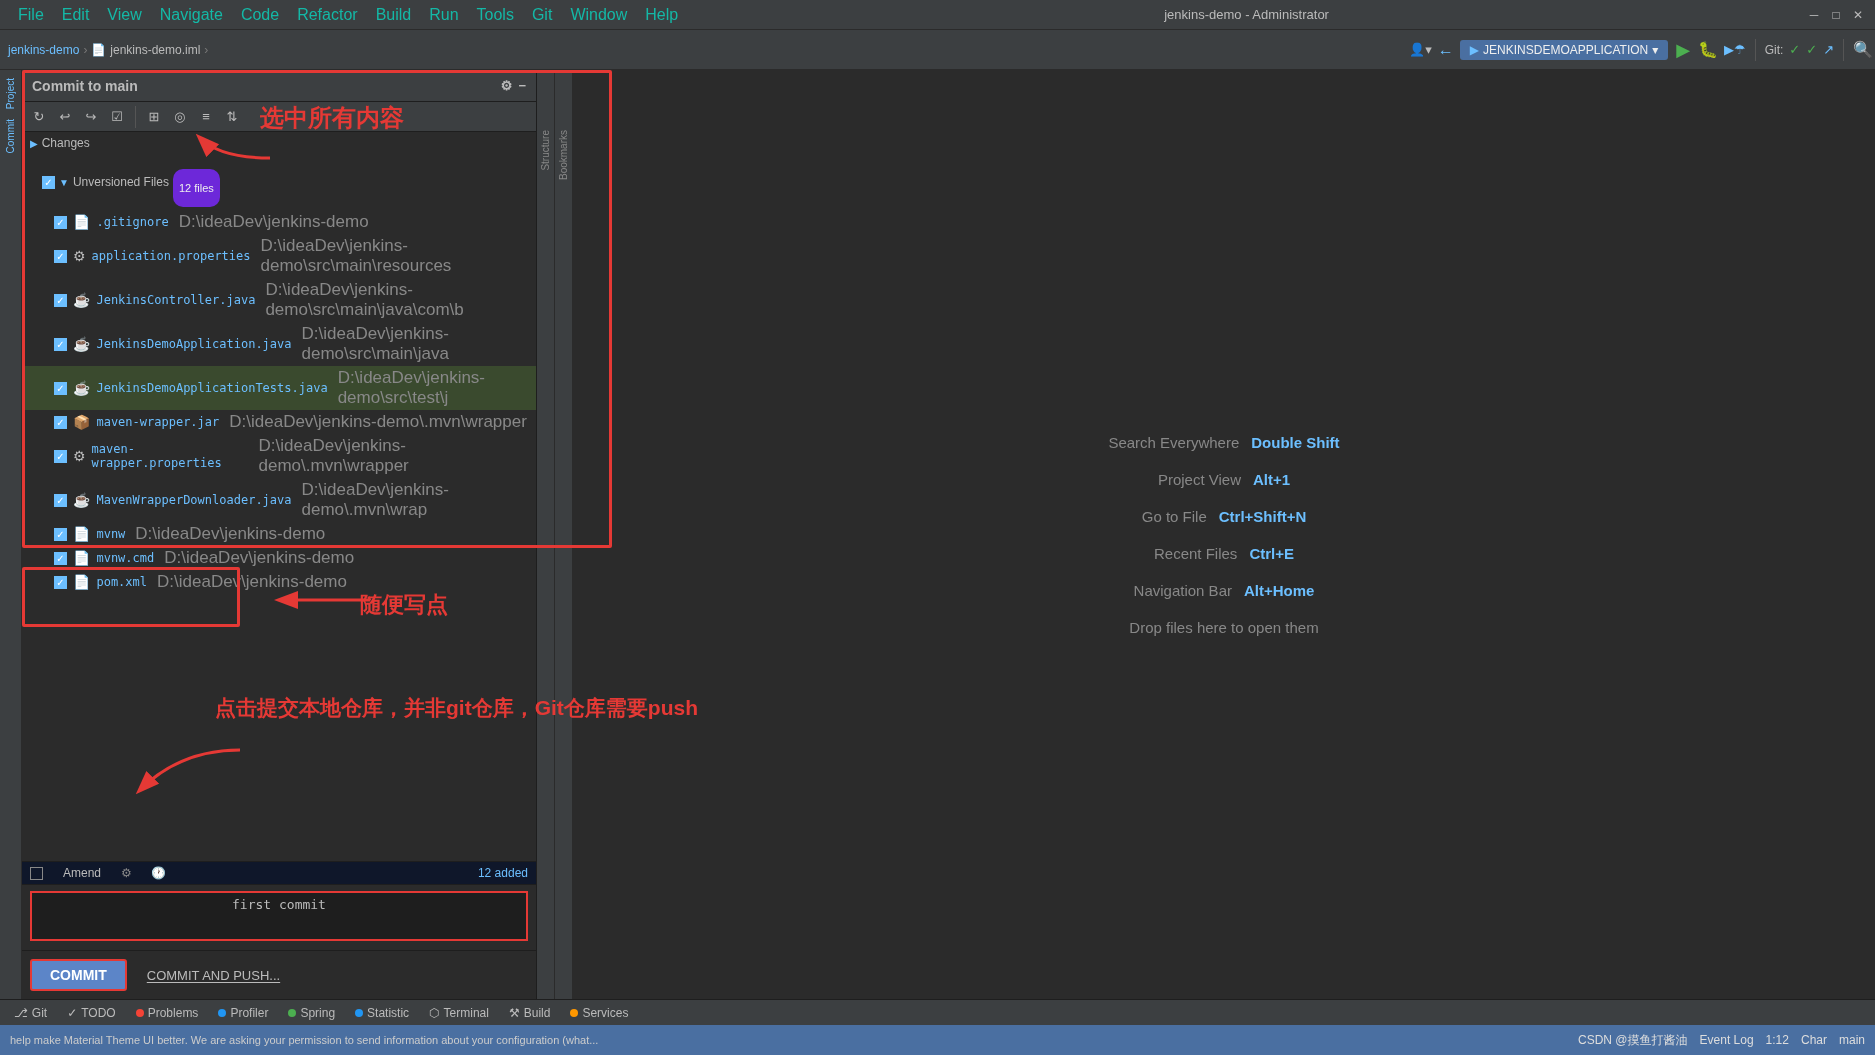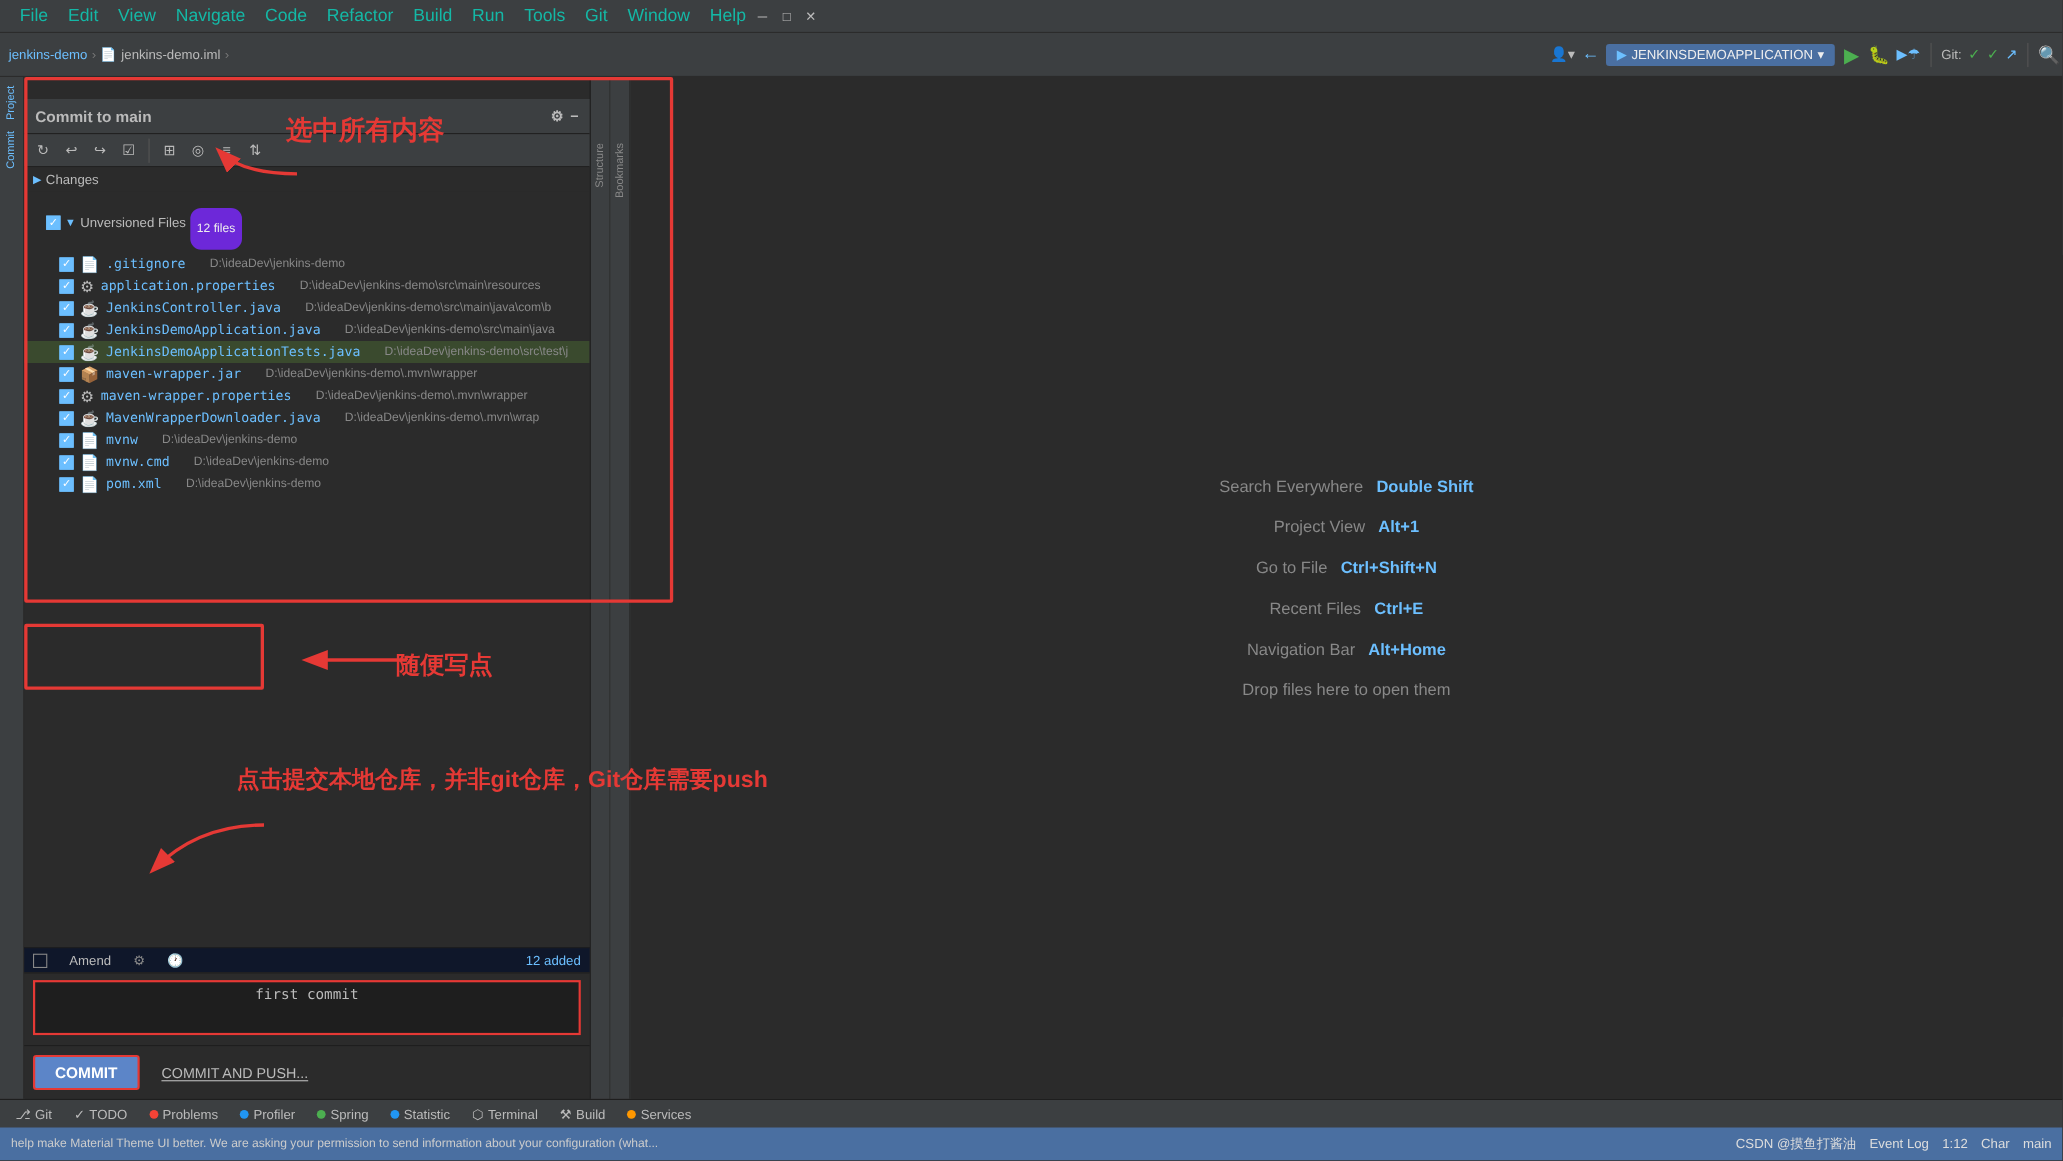--- a/index.html
+++ b/index.html
@@ -121,21 +121,20 @@
       height: 32px;
       background: #3c3f41;
       display: flex;
       align-items: center;
       padding: 0 10px;
       font-size: 13px;
       font-weight: bold;
       color: #bbb;
       border-bottom: 1px solid #1e1e1e;
       gap: 6px;
-      margin-top: 20px;
     }
     .commit-header-icons { display: flex; gap: 6px; color: #bbb; cursor: pointer; }
 
     
     .commit-toolbar {
       height: 30px;
       background: #3c3f41;
       display: flex;
       align-items: center;
       padding: 0 6px;
@@ -193,21 +192,21 @@
       border: 1px solid #6cbfff;
       background: #6cbfff;
       display: flex; align-items: center; justify-content: center;
       font-size: 10px;
       color: white;
       cursor: pointer;
       flex-shrink: 0;
     }
     .file-icon { font-size: 14px; flex-shrink: 0; }
     .file-name { color: #6cbfff; font-family: monospace; }
-    .file-path { color: #888; font-size: 11px; margin-left: 16px; }
+    .file-path { color: #888; font-size: 17px; margin-left: 4px; }
 
     
     .amend-row {
       display: flex;
       align-items: center;
       padding: 4px 8px;
       background: #0f172a;
       border-top: 1px solid #1e1e1e;
       gap: 20px;
       font-size: 12px;
@@ -405,20 +404,21 @@
     <span class="menu-item">Navigate</span>
     <span class="menu-item">Code</span>
     <span class="menu-item">Refactor</span>
     <span class="menu-item">Build</span>
     <span class="menu-item">Run</span>
     <span class="menu-item">Tools</span>
     <span class="menu-item">Git</span>
     <span class="menu-item">Window</span>
     <span class="menu-item">Help</span>
   </div>
+  <div class="title-center">jenkins-demo - Administrator</div>
   <div class="title-controls">
     <span class="title-ctrl-btn">─</span>
     <span class="title-ctrl-btn">□</span>
     <span class="title-ctrl-btn">✕</span>
   </div>
 </div>
 
 <div class="toolbar">
   <div class="breadcrumb">
     <span style="color:#6cbfff;cursor:pointer;">jenkins-demo</span>

